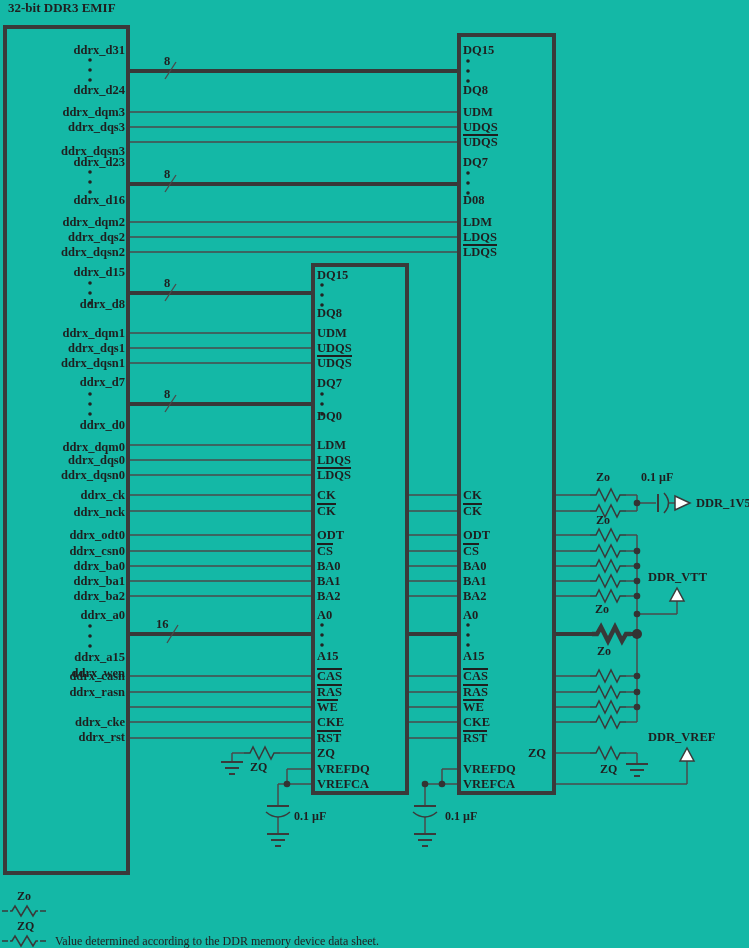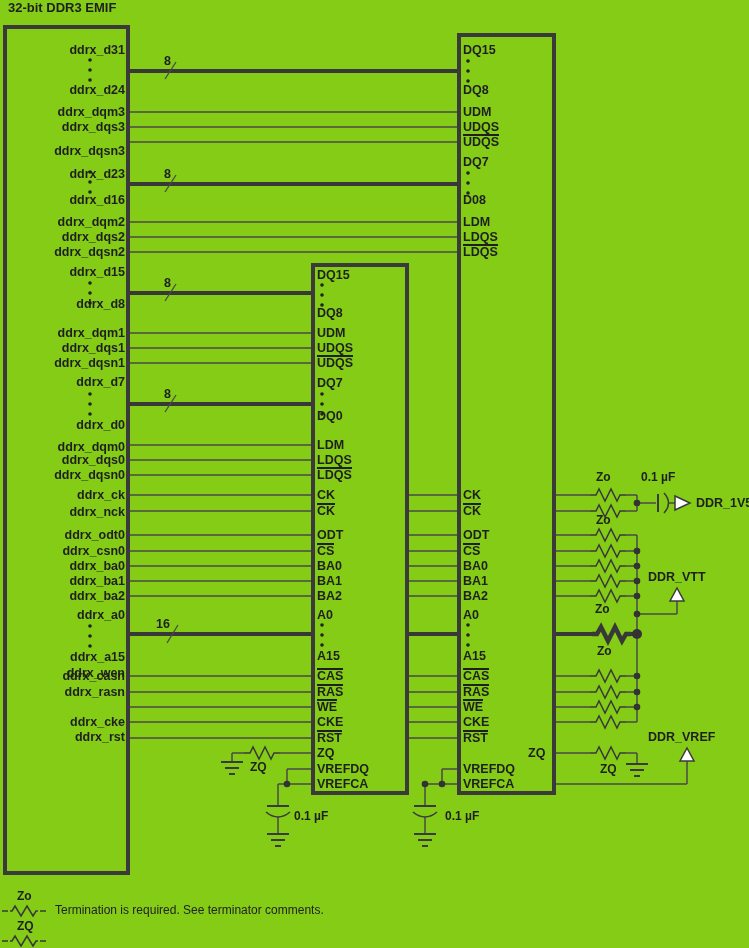--- a/index.html
+++ b/index.html
@@ -1,17 +1,17 @@
 <!DOCTYPE html>
 <html><head>
 <meta charset="utf-8">
 <style>
   html,body{margin:0;padding:0;background:#ffffff;}
-  #canvas{position:relative;width:749px;height:948px;background:#84cc16;overflow:hidden;
-          font-family:Liberation Sans, sans-serif;color:#1f1f1f;}
+  #canvas{position:relative;width:749px;height:948px;background:#14b8a6;overflow:hidden;
+          font-family:Liberation Serif, serif;color:#1f1f1f;}
   .layer{position:absolute;left:0;top:0;}
   .box{position:absolute;border:4px solid #3a3a3a;background:transparent;box-sizing:border-box;}
   .lbl{position:absolute;height:16px;line-height:16px;font-size:12.5px;font-weight:bold;white-space:nowrap;}
   .pl{right:624px;text-align:right;}
   .pm{left:317px;}
   .pr{left:463px;}
   .ov{display:inline-block;border-top:2px solid #1f1f1f;line-height:13px;height:13px;}
   .num{position:absolute;font-size:12.5px;font-weight:bold;line-height:14px;}
   .anno{position:absolute;font-size:12px;font-weight:bold;line-height:14px;white-space:nowrap;}
   .net{position:absolute;font-size:12.5px;font-weight:bold;line-height:14px;white-space:nowrap;}
@@ -272,21 +272,21 @@
   <div class="box" style="left:311px;top:263px;width:98px;height:532px;"></div>
   <div class="box" style="left:457px;top:33px;width:99px;height:762px;"></div>
 
   <div class="title" style="left:8px;top:1px;">32-bit DDR3 EMIF</div>
 
   <span class="lbl pl" style="top:42px">ddrx_d31</span>
   <span class="lbl pl" style="top:82px">ddrx_d24</span>
   <span class="lbl pl" style="top:104px">ddrx_dqm3</span>
   <span class="lbl pl" style="top:119px">ddrx_dqs3</span>
   <span class="lbl pl" style="top:143px">ddrx_dqsn3</span>
-  <span class="lbl pl" style="top:166px">ddrx_d23</span>
+  <span class="lbl pl" style="top:154px">ddrx_d23</span>
   <span class="lbl pl" style="top:192px">ddrx_d16</span>
   <span class="lbl pl" style="top:214px">ddrx_dqm2</span>
   <span class="lbl pl" style="top:229px">ddrx_dqs2</span>
   <span class="lbl pl" style="top:244px">ddrx_dqsn2</span>
   <span class="lbl pl" style="top:264px">ddrx_d15</span>
   <span class="lbl pl" style="top:296px">ddrx_d8</span>
   <span class="lbl pl" style="top:325px">ddrx_dqm1</span>
   <span class="lbl pl" style="top:340px">ddrx_dqs1</span>
   <span class="lbl pl" style="top:355px">ddrx_dqsn1</span>
   <span class="lbl pl" style="top:374px">ddrx_d7</span>
@@ -380,16 +380,16 @@
 
   <span class="anno" style="left:641px;top:470px">0.1 µF</span>
   <span class="anno" style="left:294px;top:809px">0.1 µF</span>
   <span class="anno" style="left:445px;top:809px">0.1 µF</span>
 
   <span class="net" style="left:696px;top:496px">DDR_1V5</span>
   <span class="net" style="left:648px;top:570px">DDR_VTT</span>
   <span class="net" style="left:648px;top:730px">DDR_VREF</span>
 
   <span class="anno" style="left:17px;top:889px">Zo</span>
-  <span class="legend-text" style="left:55px;top:903px">Termination is required. See terminator comments.</span>
   <span class="anno" style="left:17px;top:919px">ZQ</span>
+  <span class="legend-text" style="left:55px;top:934px">Value determined according to the DDR memory device data sheet.</span>
 
 </div>
 
 </body></html>

